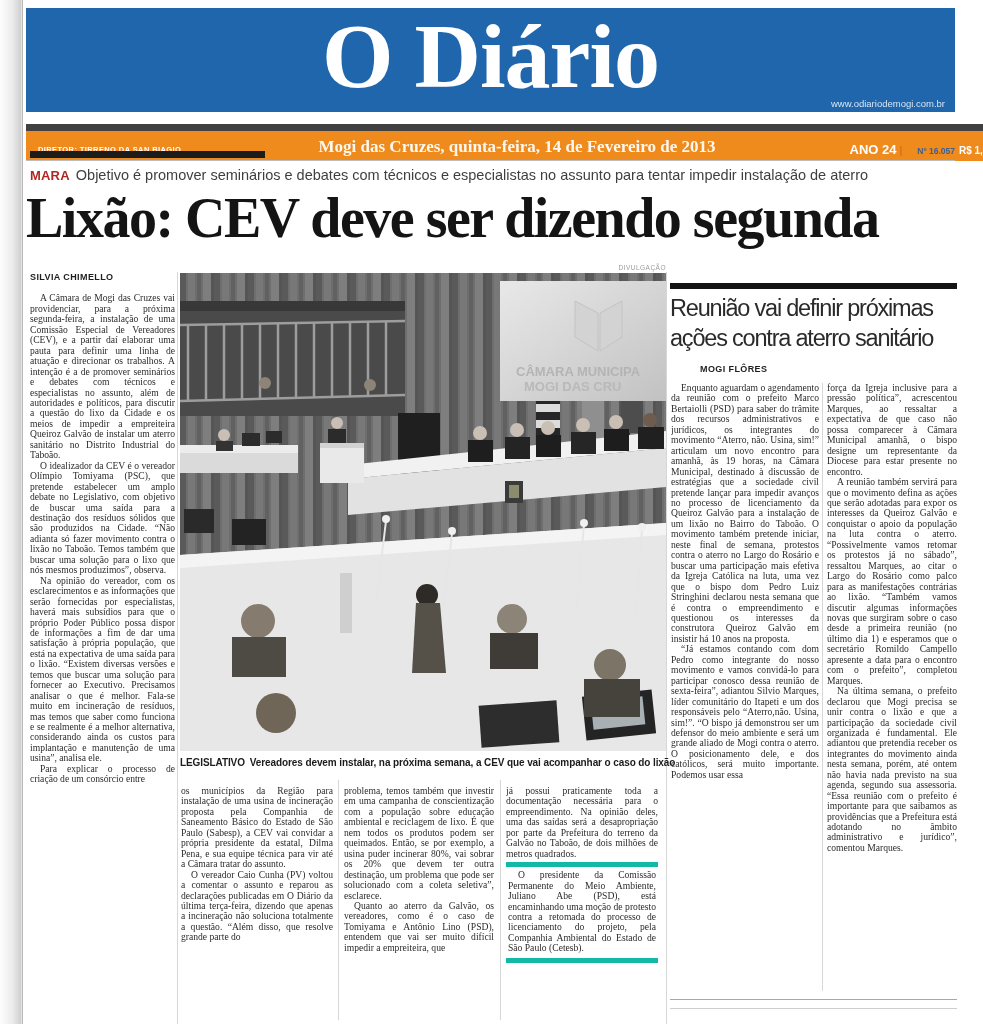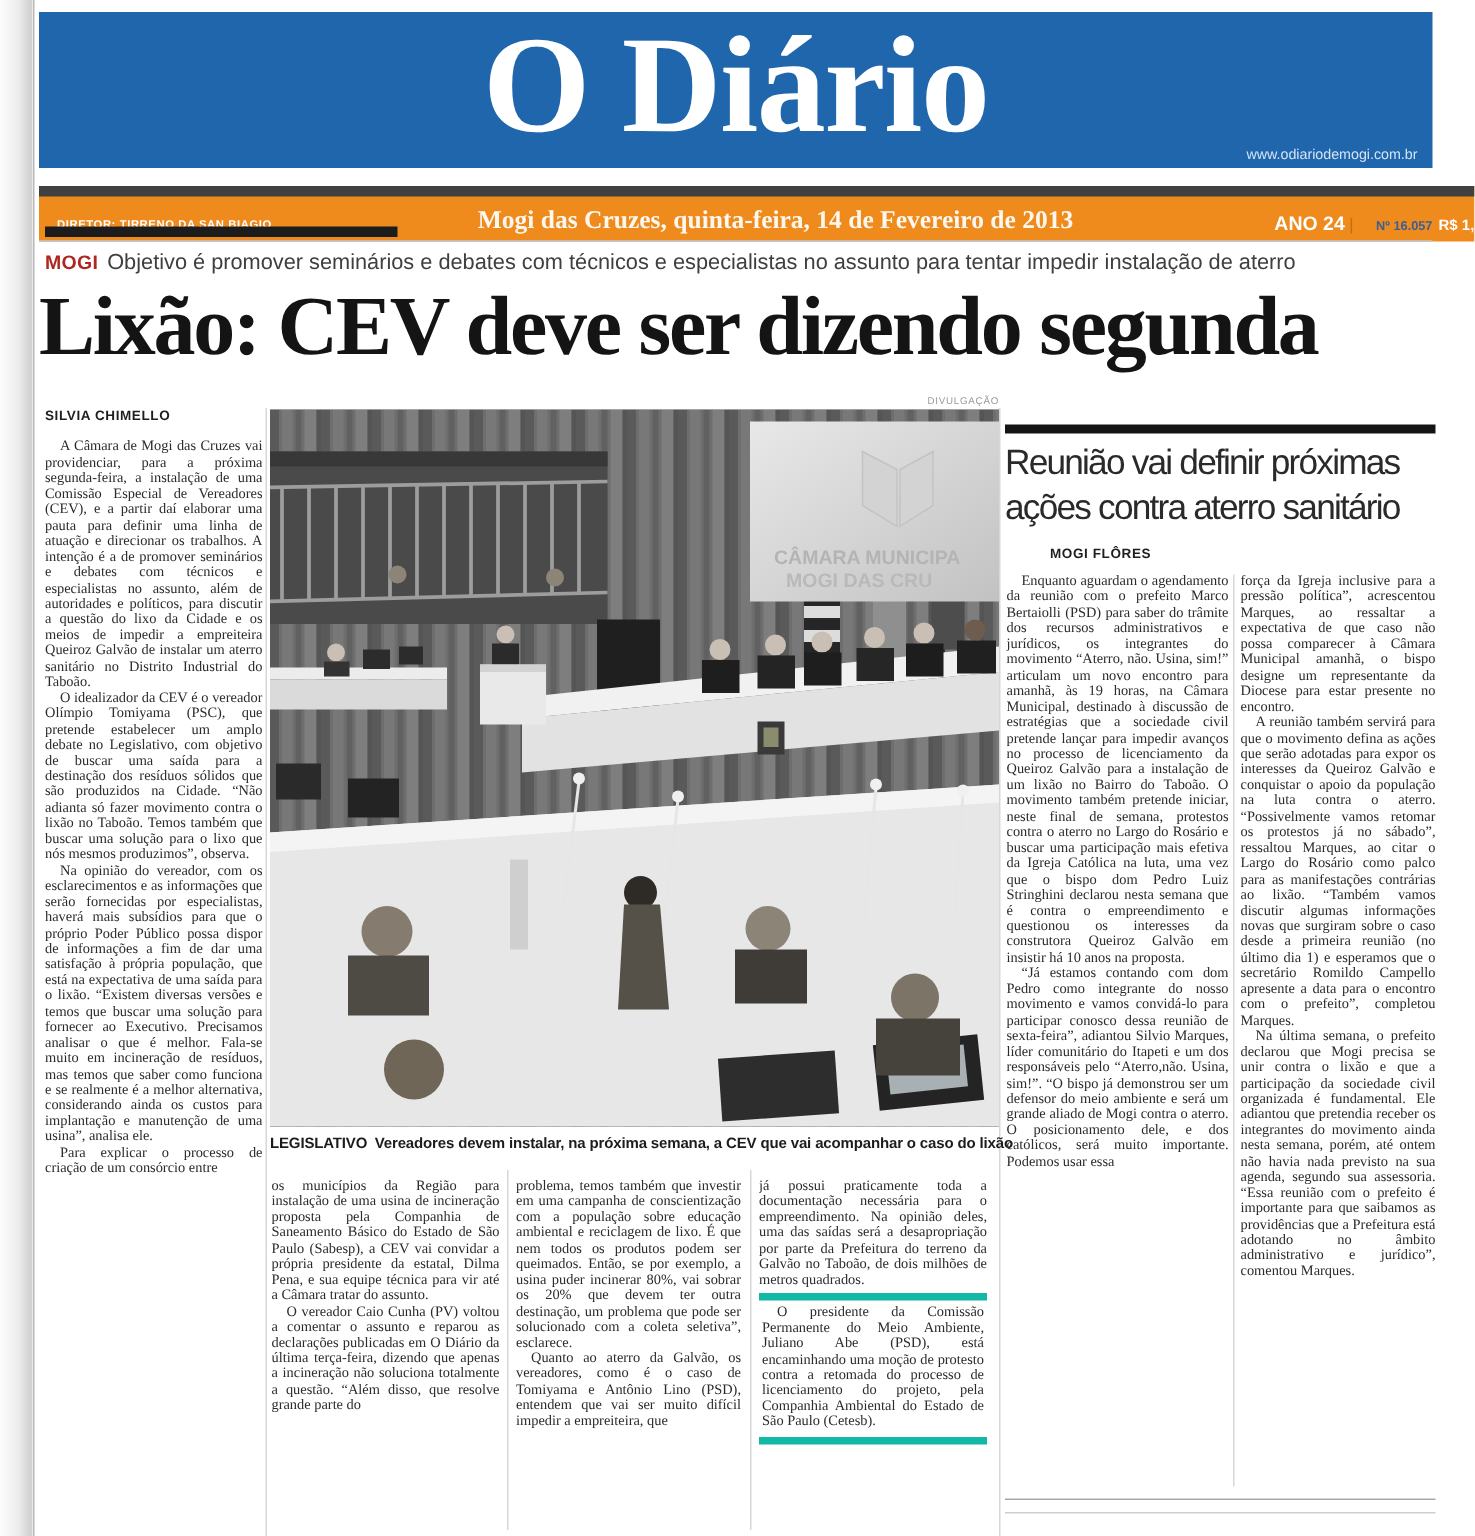--- a/index.html
+++ b/index.html
@@ -90,21 +90,21 @@
     <div class="director">DIRETOR: TIRRENO DA SAN BIAGIO</div>
     <div class="dateline">Mogi das Cruzes, quinta-feira, 14 de Fevereiro de 2013</div>
     <div class="edition-box">
       <span class="ano">ANO 24</span><span class="pipe">|</span><span class="numero">Nº 16.057</span><span class="preco">R$ 1,90</span>
     </div>
   </div>
   <div class="black-bar"></div>
   <div class="head-rule"></div>
 
   <div class="kicker-row">
-    <span class="kicker-tag">MOGI</span><span>Objetivo é promover seminários e debates com técnicos e especialistas no assunto para tentar impedir instalação de aterro</span>
+    <span class="kicker-tag">MARA</span><span>Objetivo é promover seminários e debates com técnicos e especialistas no assunto para tentar impedir instalação de aterro</span>
   </div>
   <div class="headline">Lixão: CEV deve ser dizendo segunda</div>
 
   <div class="vrule" style="left:177px; top:272px; height:752px;"></div>
   <div class="vrule" style="left:338px; top:780px; height:240px;"></div>
   <div class="vrule" style="left:500px; top:780px; height:240px;"></div>
   <div class="vrule" style="left:666px; top:272px; height:752px;"></div>
   <div class="vrule" style="left:822px; top:383px; height:608px;"></div>
 
   <div class="colbox" id="col1">

